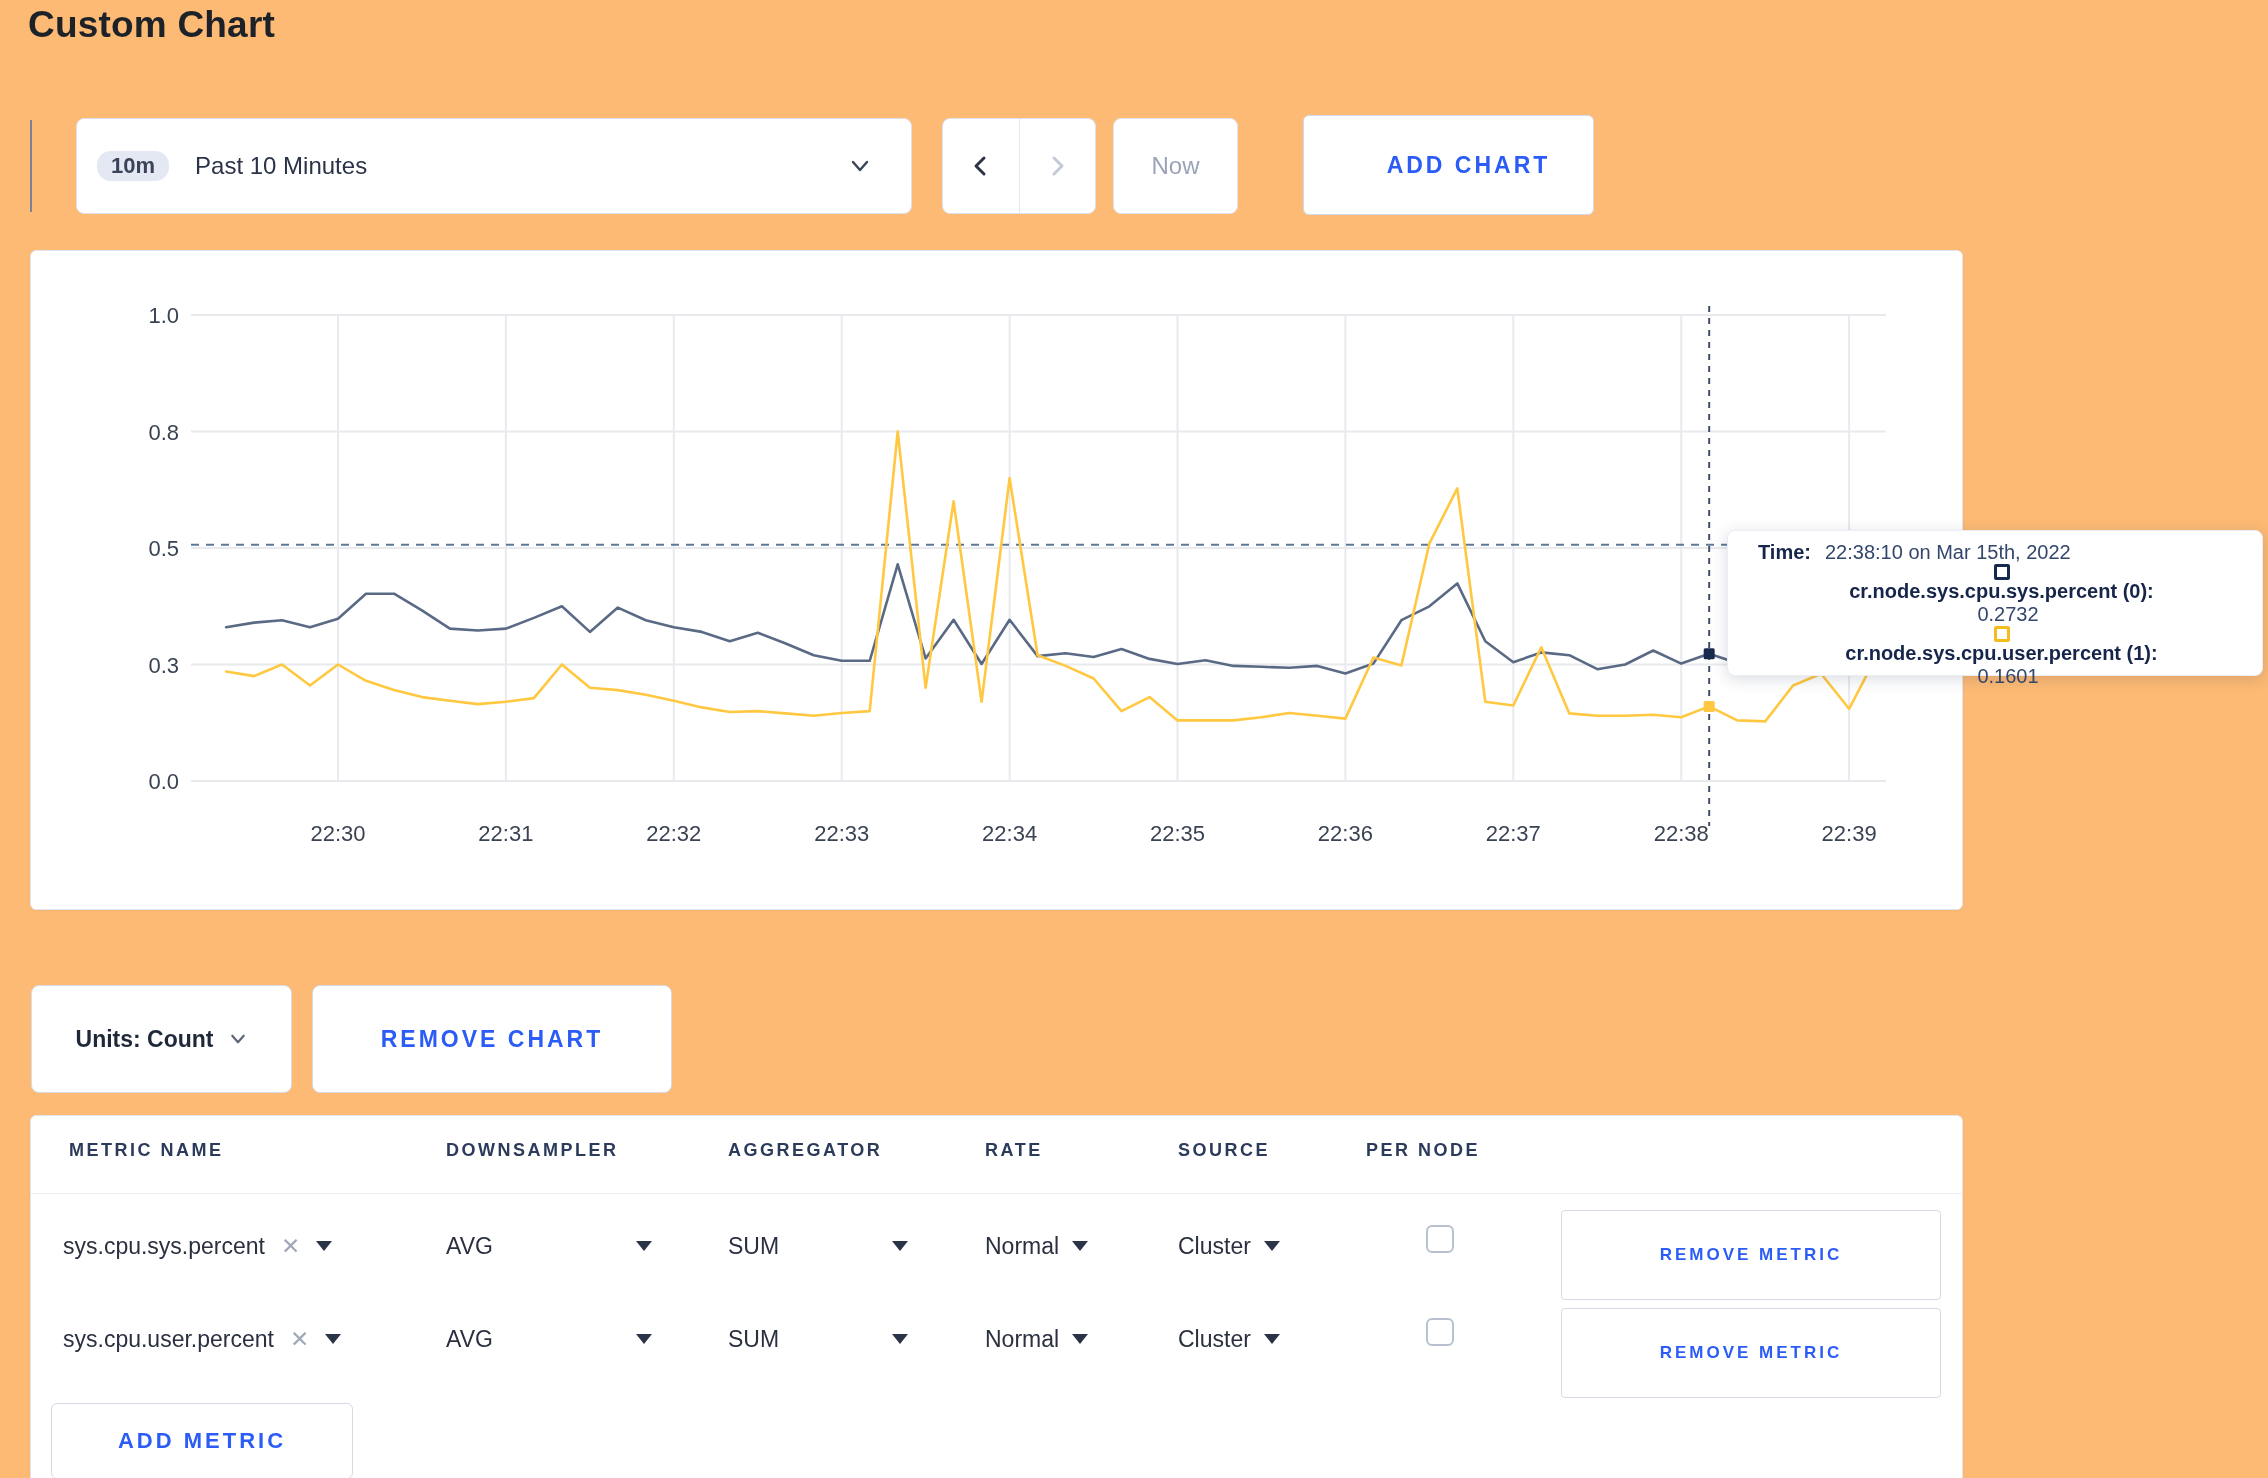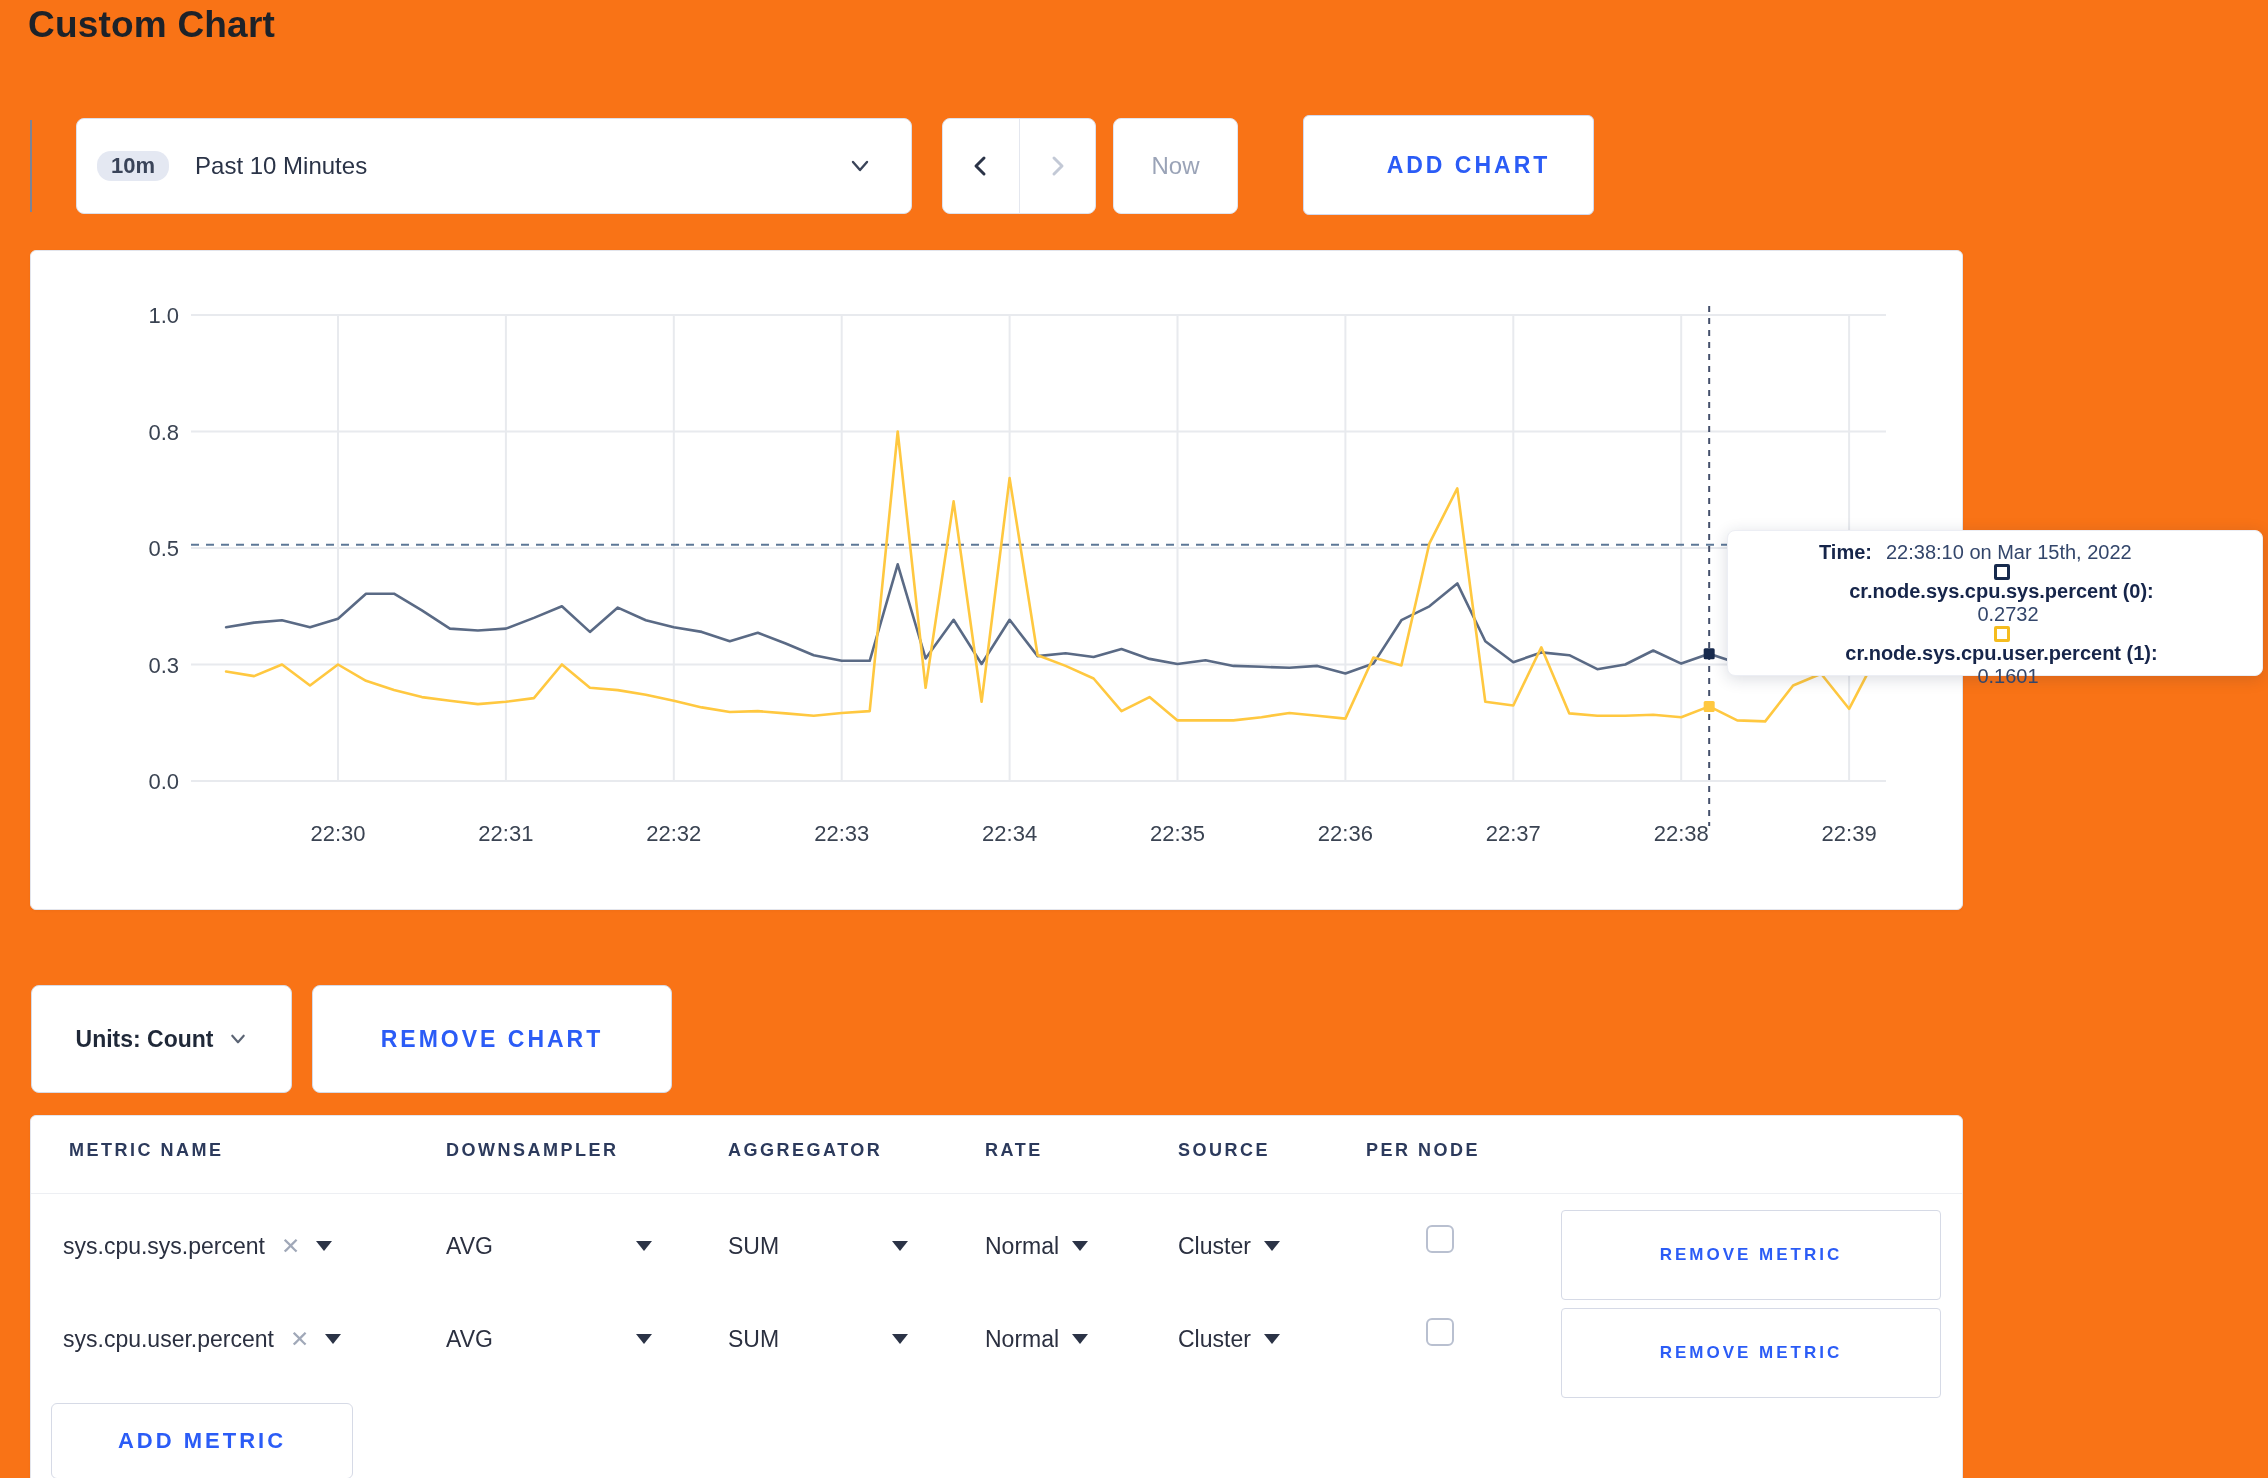--- a/index.html
+++ b/index.html
@@ -1,19 +1,19 @@
 <!DOCTYPE html>
 <html><head>
 <meta charset="utf-8">
 <style>
   * { margin:0; padding:0; box-sizing:border-box; }
   html,body { background:#f4f5f9; }
   .page {
     position:relative; width:2268px; height:1478px; overflow:hidden;
-    background:#f97316;
+    background:#fdba74;
     font-family:"Liberation Sans","DejaVu Sans",sans-serif;
     color:#242b3a;
   }
   .abs { position:absolute; }
   .card { background:#fff; border:1px solid #e3e5ec; border-radius:6px; box-shadow:0 1px 3px rgba(20,30,60,.04); }
 
   
   .page-title { left:28px; top:4px; font-size:37px; font-weight:600; color:#1d2229; letter-spacing:.2px; }
 
   
@@ -39,21 +39,21 @@
 
   
   .chart-card { left:30px; top:250px; width:1933px; height:660px; }
   svg text { font-family:"Liberation Sans","DejaVu Sans",sans-serif; font-size:22px; fill:#3a4352; }
 
   
   .tooltip { left:1727px; top:530px; width:536px; height:146px; background:#fff;
      border:1px solid #eceef4; border-radius:8px; box-shadow:0 3px 16px rgba(25,35,70,.16);
      display:flex; flex-direction:column; justify-content:space-around; padding:10px 0; z-index:5; }
   .tt-row { display:flex; align-items:center; font-size:20px; color:#33466b; white-space:nowrap; }
-  .tt-time { padding-left:91px; }
+  .tt-time { padding-left:30px; }
   .tt-metric { padding-left:26px;flex-direction:column; }
   .tt-label { font-weight:bold; color:#16254a; margin-right:14px; }
   .tt-swatch { width:16px; height:16px; border-radius:2px; background:#fff; margin-right:12px; flex:none; }
   .tt-name { font-weight:bold; color:#16254a; margin-right:13px; }
 
   
   .units-box { left:31px; top:985px; width:261px; height:108px; display:flex; align-items:center; justify-content:center; gap:16px;
      background:#fff; border:1px solid #d8dbe5; border-radius:8px; cursor:pointer;
      font-size:23px; font-weight:bold; color:#1f2838; }
   .remove-chart-btn { left:312px; top:985px; width:360px; height:108px; display:flex; align-items:center; justify-content:center;

